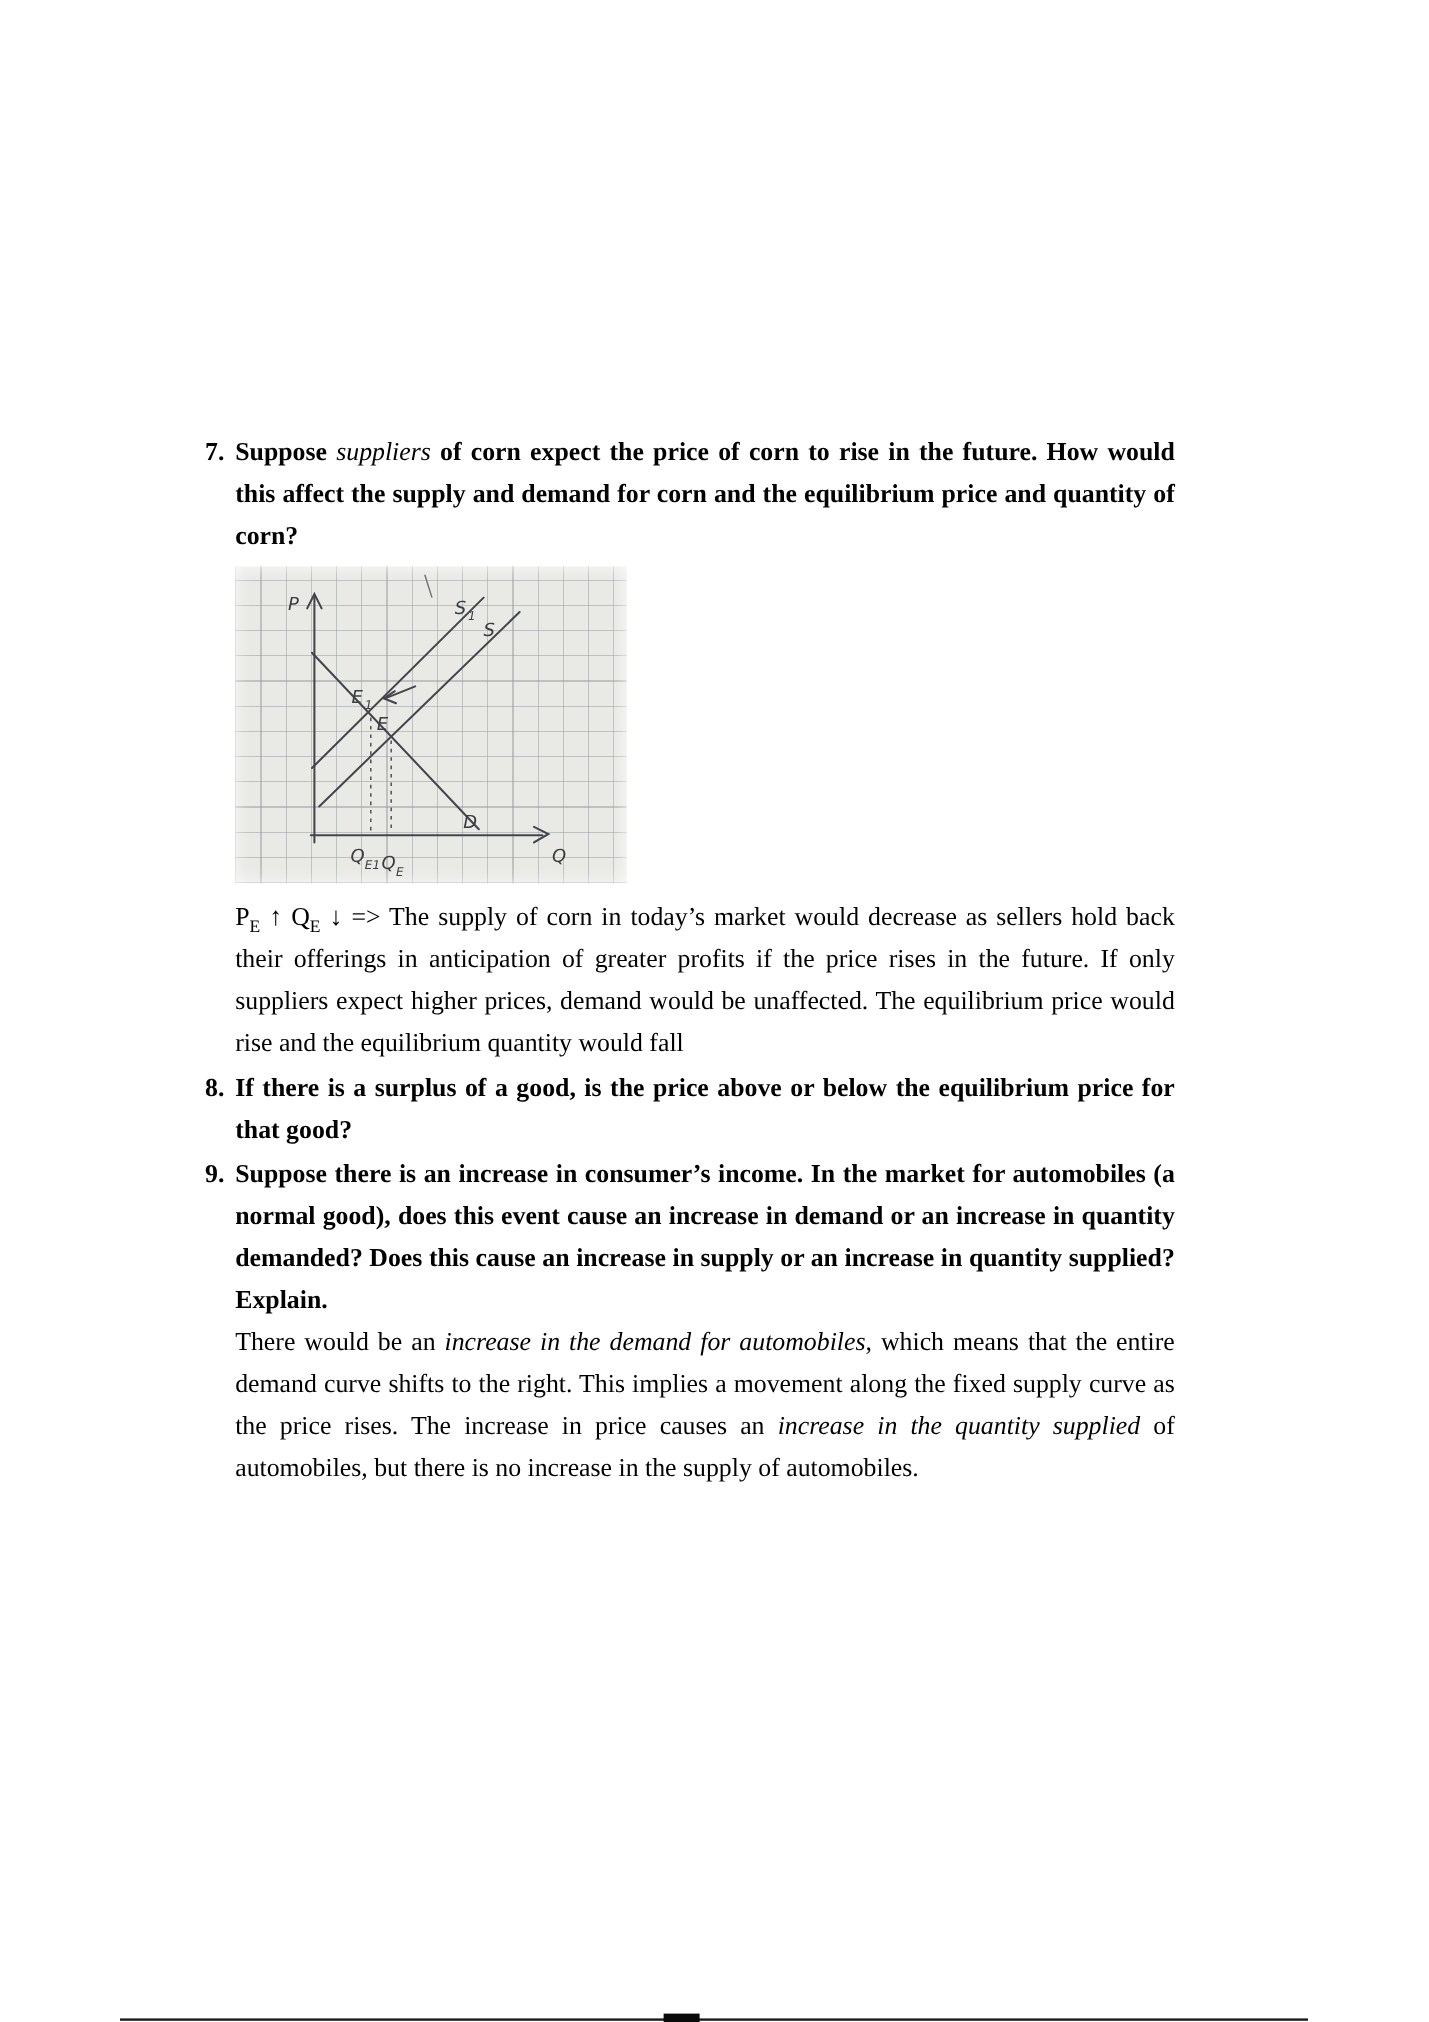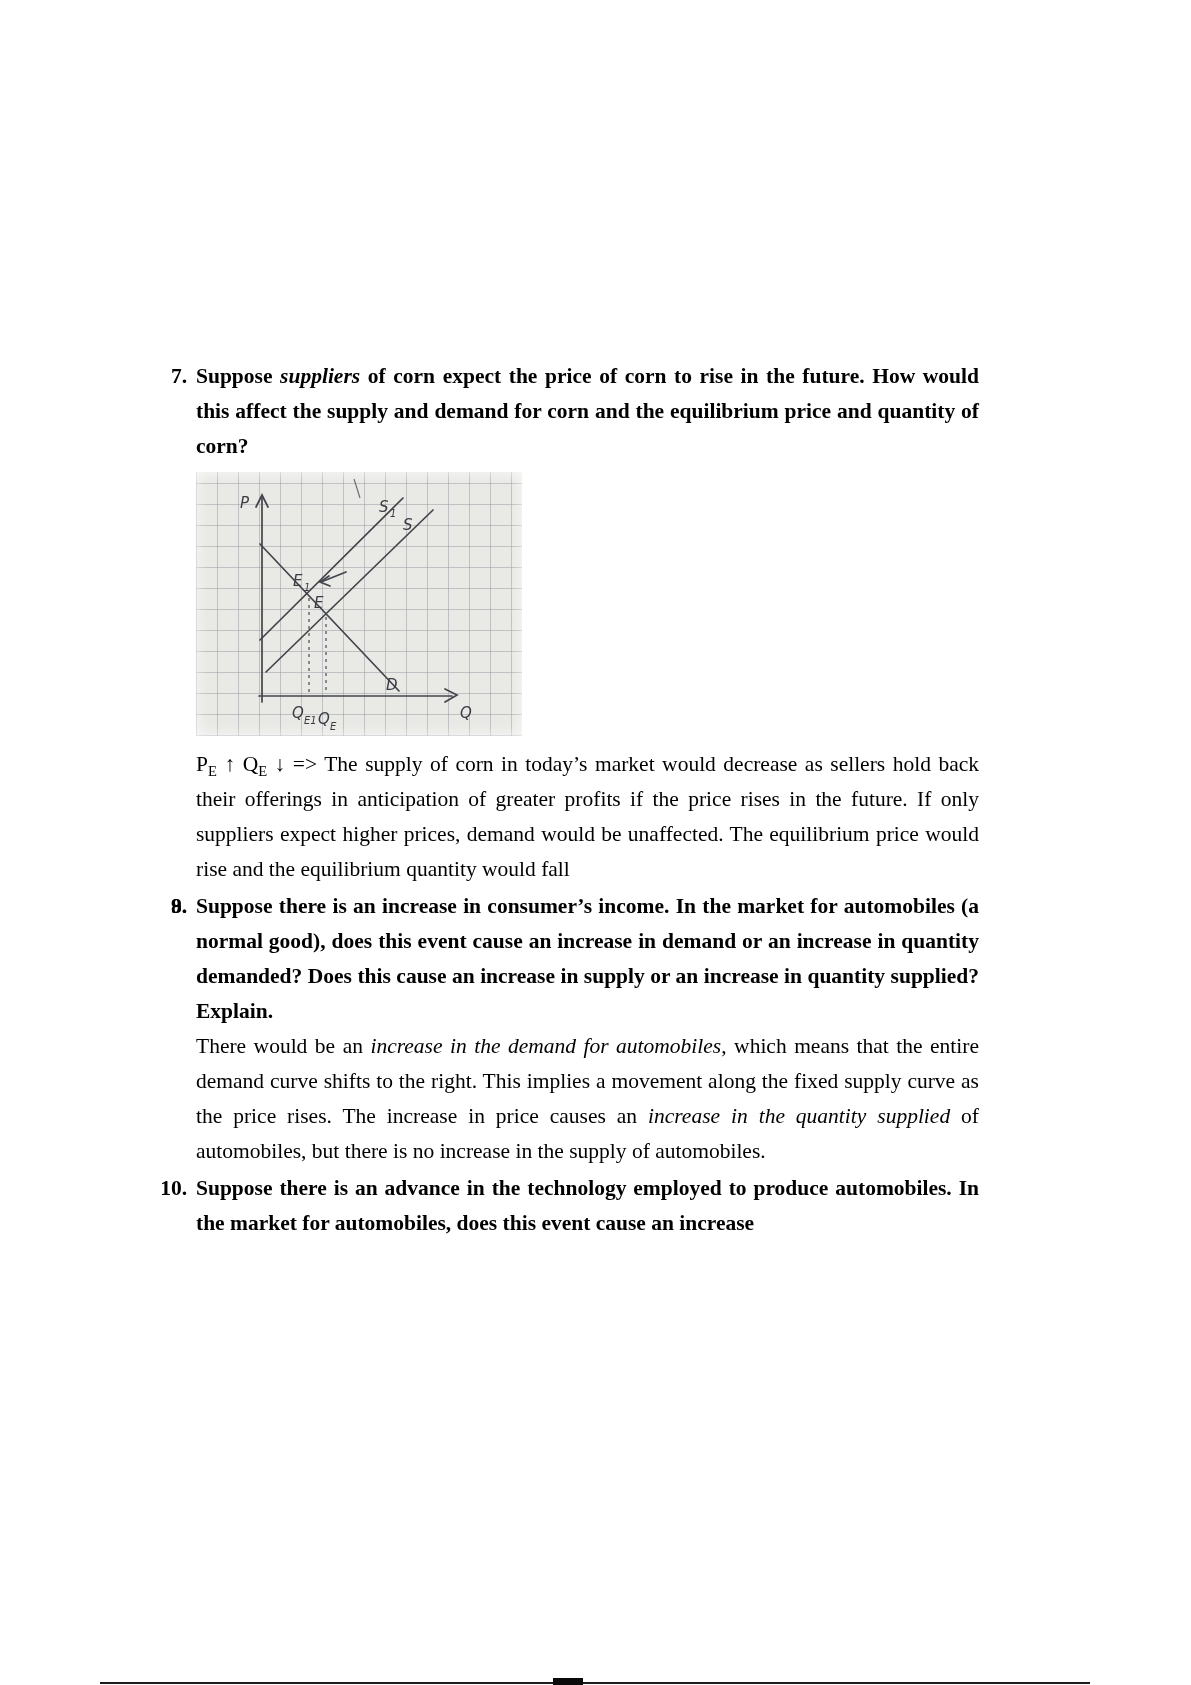--- a/index.html
+++ b/index.html
@@ -31,21 +31,21 @@
   }
   .para {
     margin: 0;
     font-size: 21.5px;
     line-height: 35px;
     text-align: justify;
   }
   .para.bold { font-weight: 700; }
   .seg-b { font-weight: 700; font-family: Liberation Serif, serif; }
   .seg-i { font-style: italic; }
-  .seg-bi { font-weight: 700; font-style: italic; margin-top: 40px; }
+  .seg-bi { font-weight: 400; font-style: italic; margin-top: 40px; }
   .seg-sub { vertical-align: sub; font-size: 0.68em; line-height: 0; }
   .graph-wrap {
     position: relative;
     width: 326px;
     height: 264px;
     margin: 8px 0 11px 0;
     background-color: #e9e9e6;
     background-image:
       repeating-linear-gradient(0deg, rgba(148,153,160,0.50) 0px, rgba(148,153,160,0.50) 1px, transparent 1px, transparent 21px),
       repeating-linear-gradient(90deg, rgba(148,153,160,0.50) 0px, rgba(148,153,160,0.50) 1px, transparent 1px, transparent 21px);
@@ -115,30 +115,27 @@
             <text x="134" y="258" font-size="10">E</text>
           </g>
         </svg>
       </div>
 
       <p class="para"><span>P</span><span class="seg-sub">E</span><span> ↑ Q</span><span class="seg-sub">E</span><span> ↓ =&gt; The supply of corn in today’s market would decrease as sellers hold back their offerings in anticipation of greater profits if the price rises in the future. If only suppliers expect higher prices, demand would be unaffected. The equilibrium price would rise and the equilibrium quantity would fall</span></p>
     </div>
 
     <div class="qa-item">
       <span class="q-num">8.</span>
+      <p class="para bold"><span class="seg-b">If there is a surplus of a good, is the price above or below the equilibrium price for that good?</span></p>
     </div>
 
     <div class="qa-item">
       <span class="q-num">9.</span>
       <p class="para bold"><span class="seg-b">Suppose there is an increase in consumer’s income. In the market for automobiles (a normal good), does this event cause an increase in demand or an increase in quantity demanded? Does this cause an increase in supply or an increase in quantity supplied? Explain.</span></p>
       <p class="para"><span>There would be an </span><span class="seg-i">increase in the demand for automobiles</span><span>, which means that the entire demand curve shifts to the right. This implies a movement along the fixed supply curve as the price rises. The increase in price causes an </span><span class="seg-i">increase in the quantity supplied</span><span> of automobiles, but there is no increase in the supply of automobiles.</span></p>
     </div>
 
-    <div class="qa-item">
-      <span class="q-num">10.</span>
-      <p class="para bold"><span class="seg-b">Suppose there is an advance in the technology employed to produce automobiles. In the market for automobiles, does this event cause an increase</span></p>
-    </div>
 
   </div>
 
   <div class="bottom-line"></div>
   <div class="bottom-mark"></div>
 </div>
 
 </body></html>

